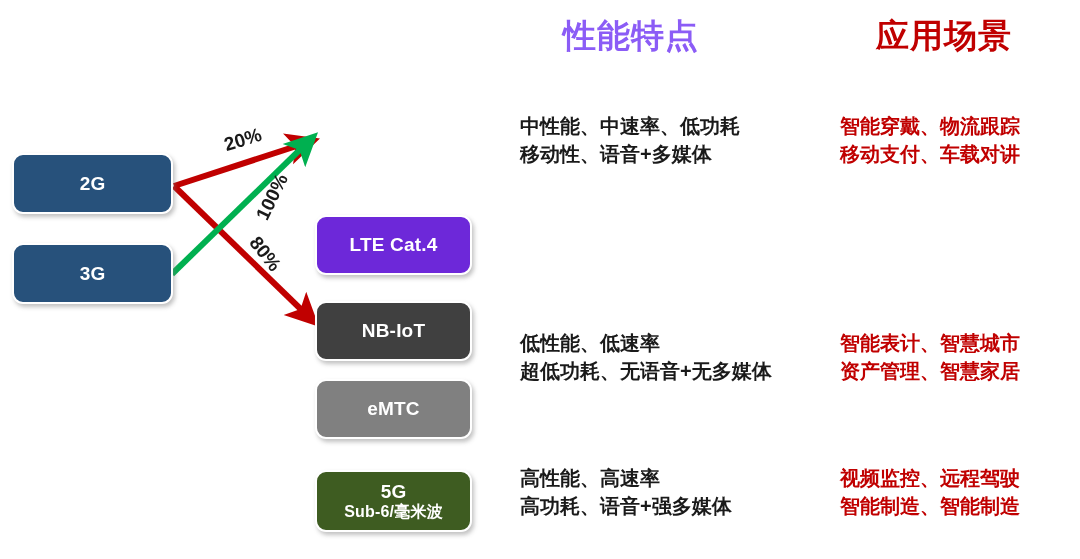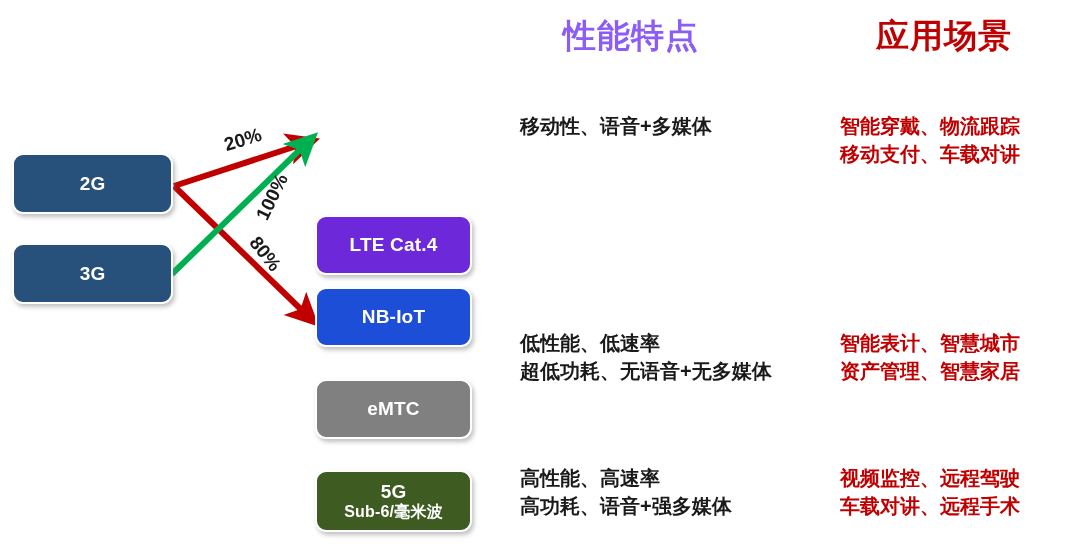--- a/index.html
+++ b/index.html
@@ -39,21 +39,21 @@
     user-select: none;
   }
   .node .l1 { font-size: 19px; letter-spacing: 0.2px; }
   .node .l2 { font-size: 19px; letter-spacing: 0.2px; }
   .node.small-sub .l2 { font-size: 16px; }
 
   .node-2g   { left: 12px;  top: 153px; width: 161px; height: 61px;  background: #27517B; }
   .node-3g   { left: 12px;  top: 243px; width: 161px; height: 61px;  background: #27517B; }
   .node-cat1 { left: 315px; top: 108px; width: 157px; height: 62px;  background: #C00000; }
   .node-cat4 { left: 315px; top: 215px; width: 157px; height: 60px;  background: #6d28d9; }
-  .node-nbiot{ left: 315px; top: 287px; width: 157px; height: 60px;  background: #1d4ed8; }
+  .node-nbiot{ left: 315px; top: 301px; width: 157px; height: 60px;  background: #404040; }
   .node-emtc { left: 315px; top: 379px; width: 157px; height: 60px;  background: #808080; }
   .node-5g   { left: 315px; top: 470px; width: 157px; height: 62px;  background: #3E5C21; }
 
   
   #arrows {
     position: absolute;
     left: 0; top: 0;
     width: 1080px;
     height: 559px;
     z-index: 2;
@@ -147,20 +147,21 @@
 
   <div class="node node-5g small-sub">
     <span class="l1">5G</span>
     <span class="l2">Sub-6/毫米波</span>
   </div>
 
   <div class="col-head head-features">性能特点</div>
   <div class="col-head head-scenarios">应用场景</div>
 
   <div class="desc features row-cat1">
+    <div>中性能、中速率、低功耗</div>
     <div>移动性、语音+多媒体</div>
   </div>
   <div class="desc scenarios row-cat1">
     <div>智能穿戴、物流跟踪</div>
     <div>移动支付、车载对讲</div>
   </div>
 
   <div class="desc features row-nbiot">
     <div>低性能、低速率</div>
     <div>超低功耗、无语音+无多媒体</div>
@@ -169,16 +170,16 @@
     <div>智能表计、智慧城市</div>
     <div>资产管理、智慧家居</div>
   </div>
 
   <div class="desc features row-5g">
     <div>高性能、高速率</div>
     <div>高功耗、语音+强多媒体</div>
   </div>
   <div class="desc scenarios row-5g">
     <div>视频监控、远程驾驶</div>
-    <div>车载对讲、远程手术</div>
+    <div>智能制造、智能制造</div>
   </div>
 
 </div>
 
 </body></html>

